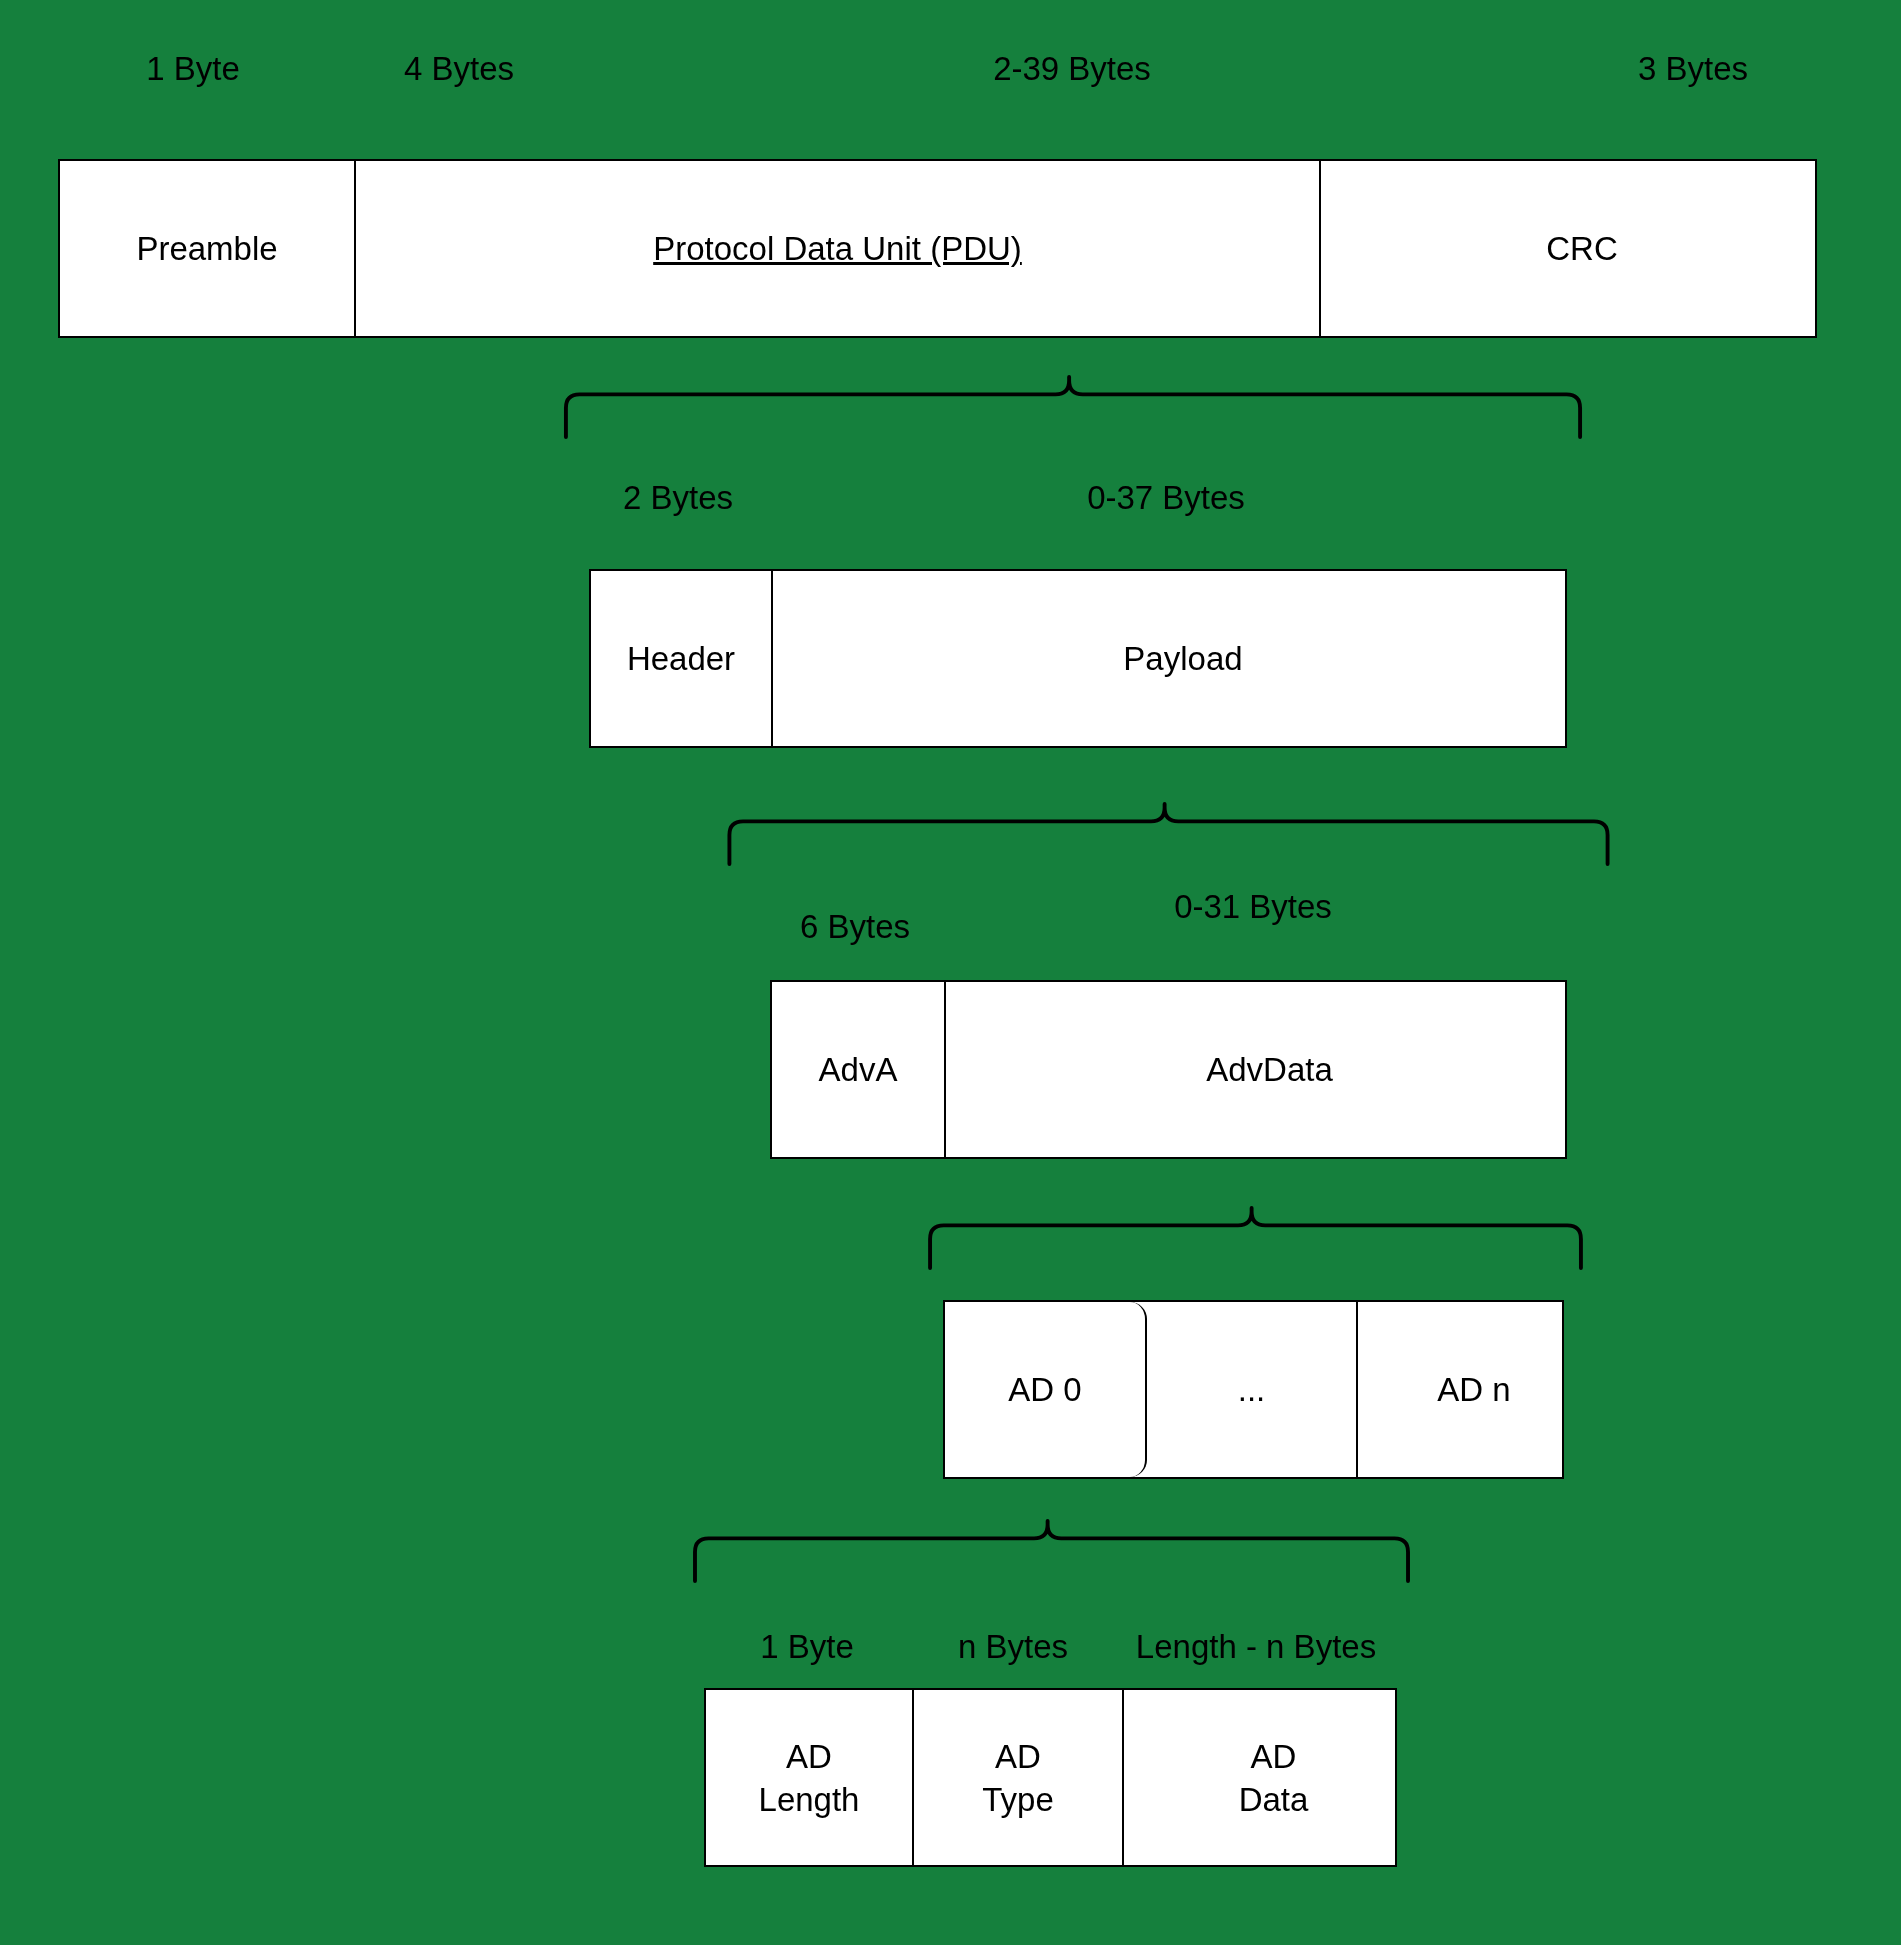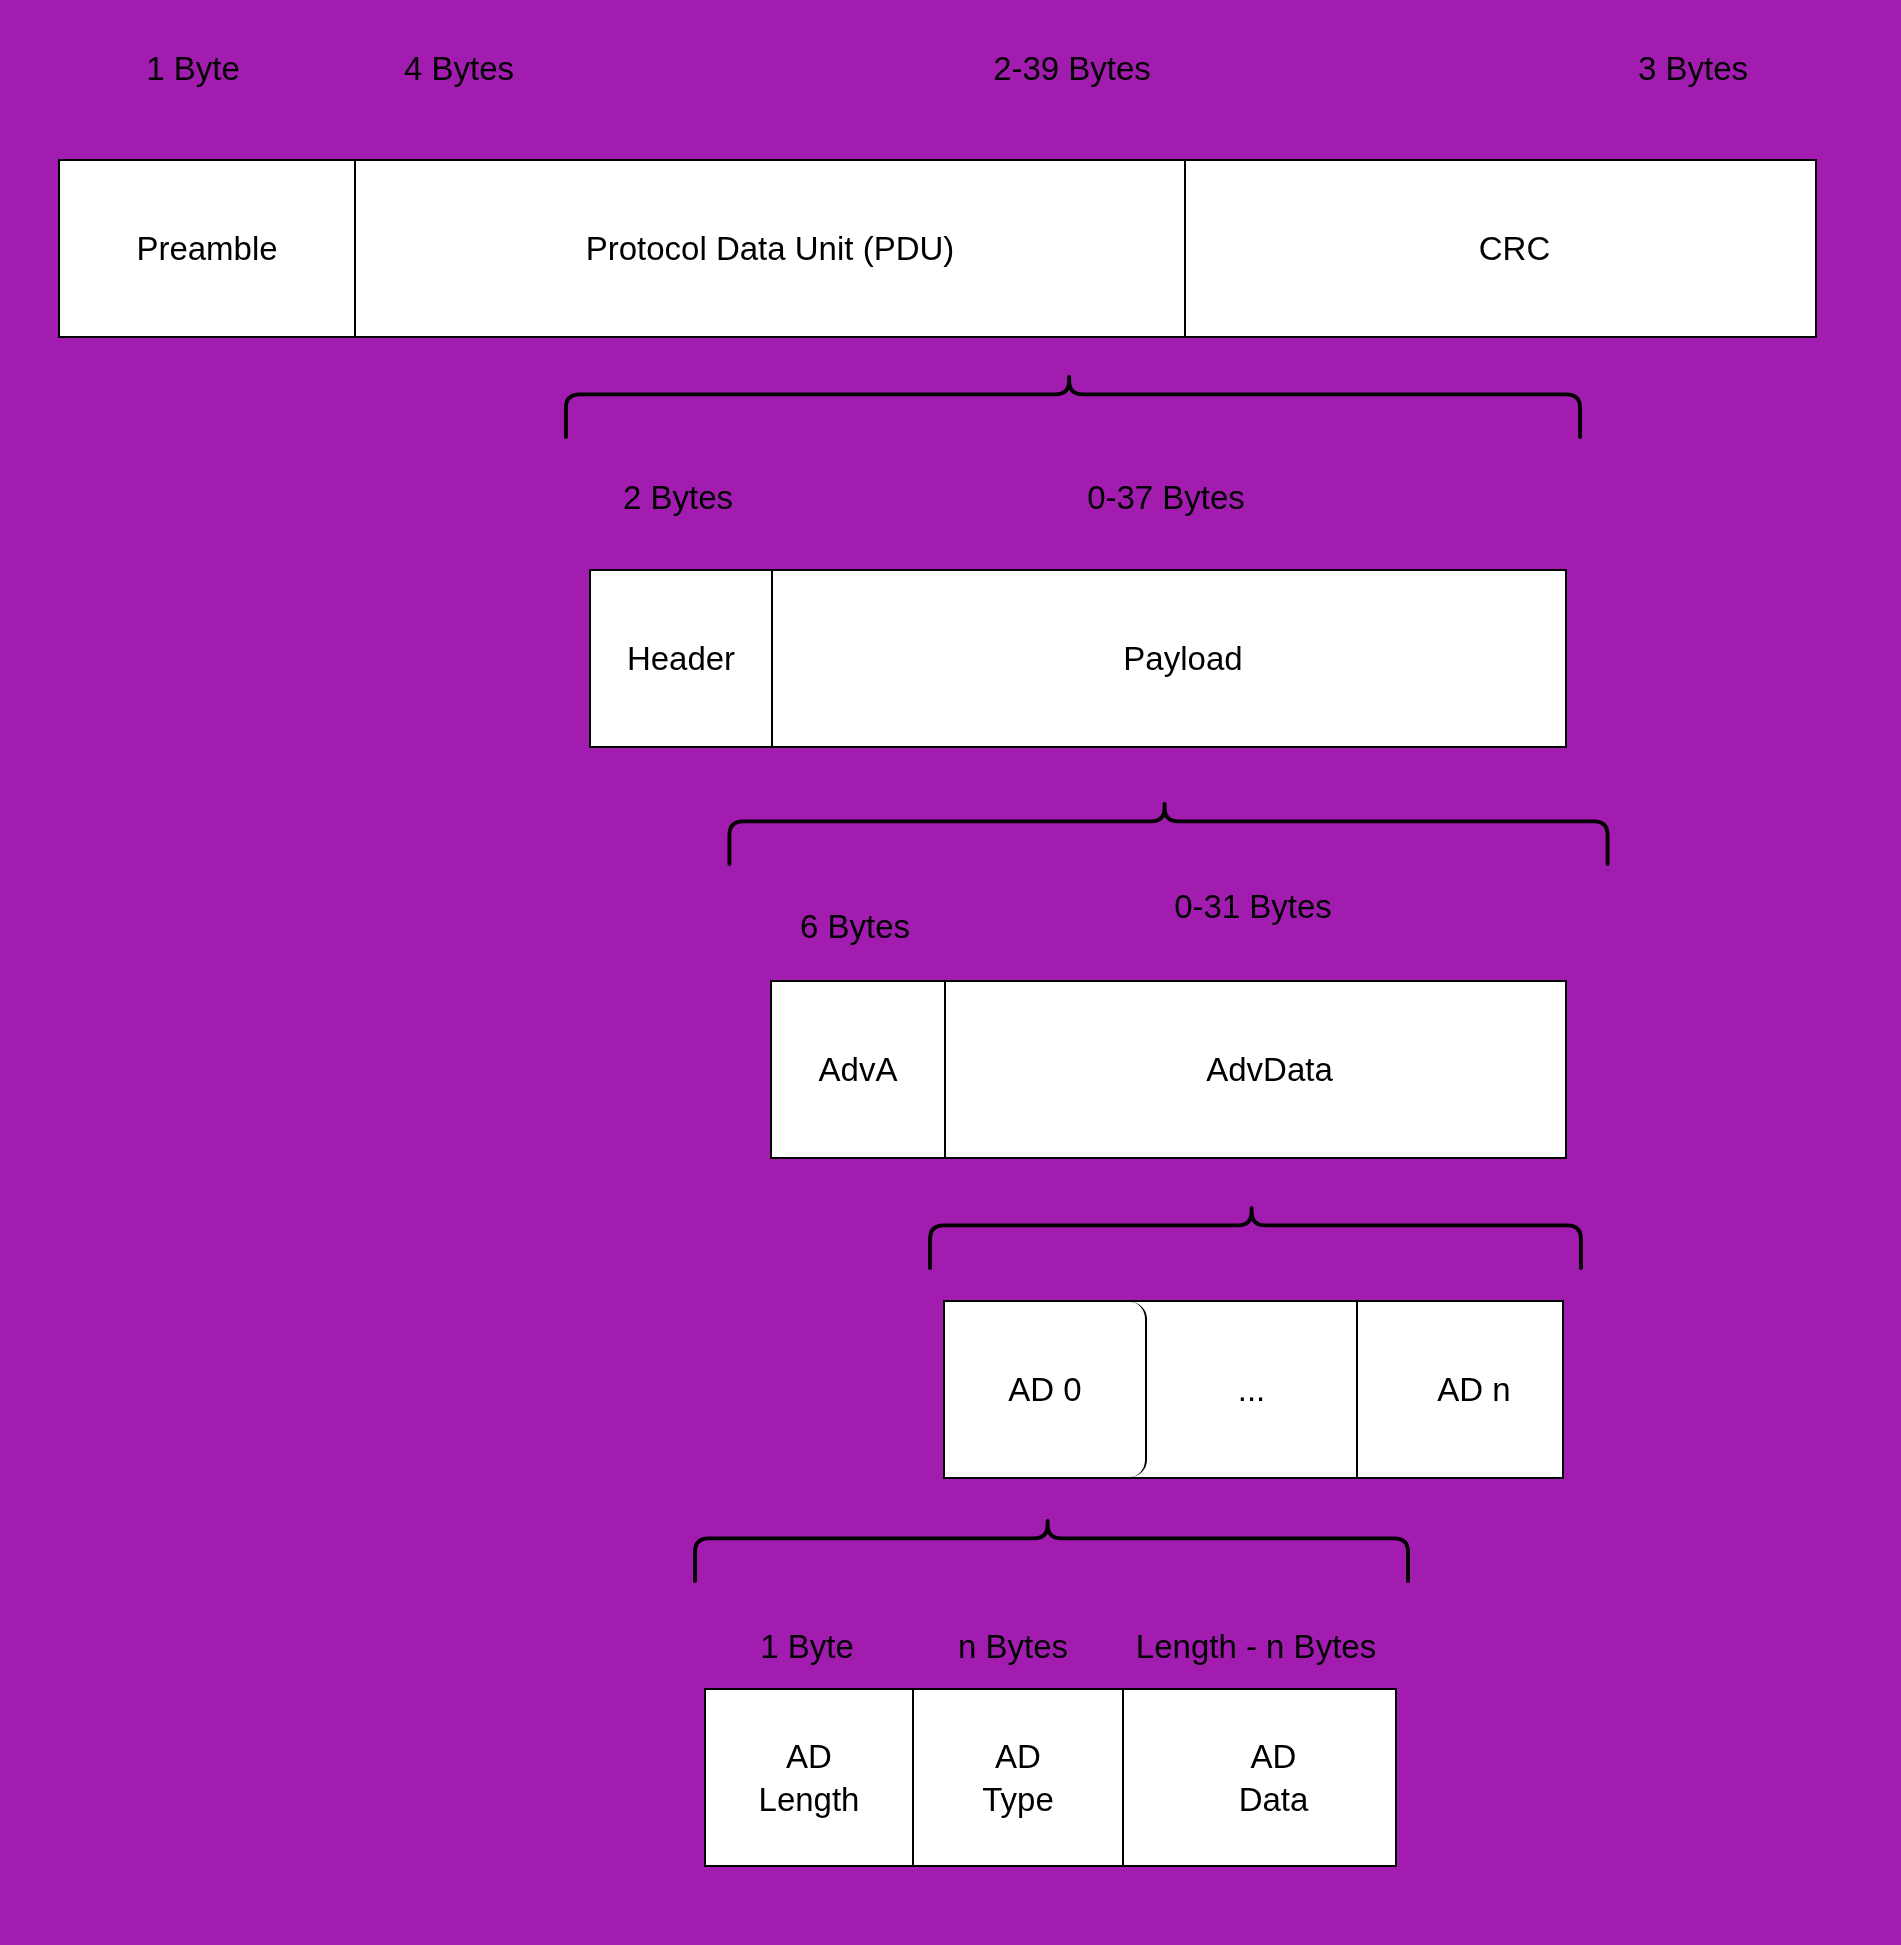--- a/index.html
+++ b/index.html
@@ -4,21 +4,21 @@
 <style>
   html, body {
     margin: 0;
     padding: 0;
     background: #ffffff;
   }
   #canvas {
     position: relative;
     width: 1902px;
     height: 1946px;
-    background: #a21caf;
+    background: #15803d;
     font-family: "Liberation Sans", sans-serif;
     color: #000000;
     overflow: hidden;
   }
   .label {
     position: absolute;
     font-size: 33px;
     line-height: 39px;
     color: #000000;
     text-align: center;
@@ -57,21 +57,21 @@
 
 <div id="canvas">
 
   <div class="label" style="left:193px; top:49px;">1 Byte</div>
   <div class="label" style="left:459px; top:49px;">4 Bytes</div>
   <div class="label" style="left:1072px; top:49px;">2-39 Bytes</div>
   <div class="label" style="left:1693px; top:49px;">3 Bytes</div>
 
   <div class="fieldrow" style="left:58px; top:159px; width:1759px; height:179px;">
     <div class="cell" style="width:296px;">Preamble</div>
-    <div class="cell" style="width:830px;">Protocol Data Unit (PDU)</div>
+    <div class="cell" style="width:965px;text-decoration:underline;">Protocol Data Unit (PDU)</div>
     <div class="cell" style="flex:1;">CRC</div>
   </div>
 
   <div class="brace" style="left:556px; top:373px; width:1034px; height:68px;">
     <svg width="1034" height="68" viewBox="0 0 1060 70">
       <path d="M 8 66 L 8 36 Q 8 22 22 22 L 512 22 Q 526 22 526 8 L 526 4
                L 526 8 Q 526 22 540 22 L 1038 22 Q 1052 22 1052 36 L 1052 66" fill="none" stroke="#000000" stroke-width="4" stroke-linecap="round" stroke-linejoin="round"></path>
     </svg>
   </div>
 

